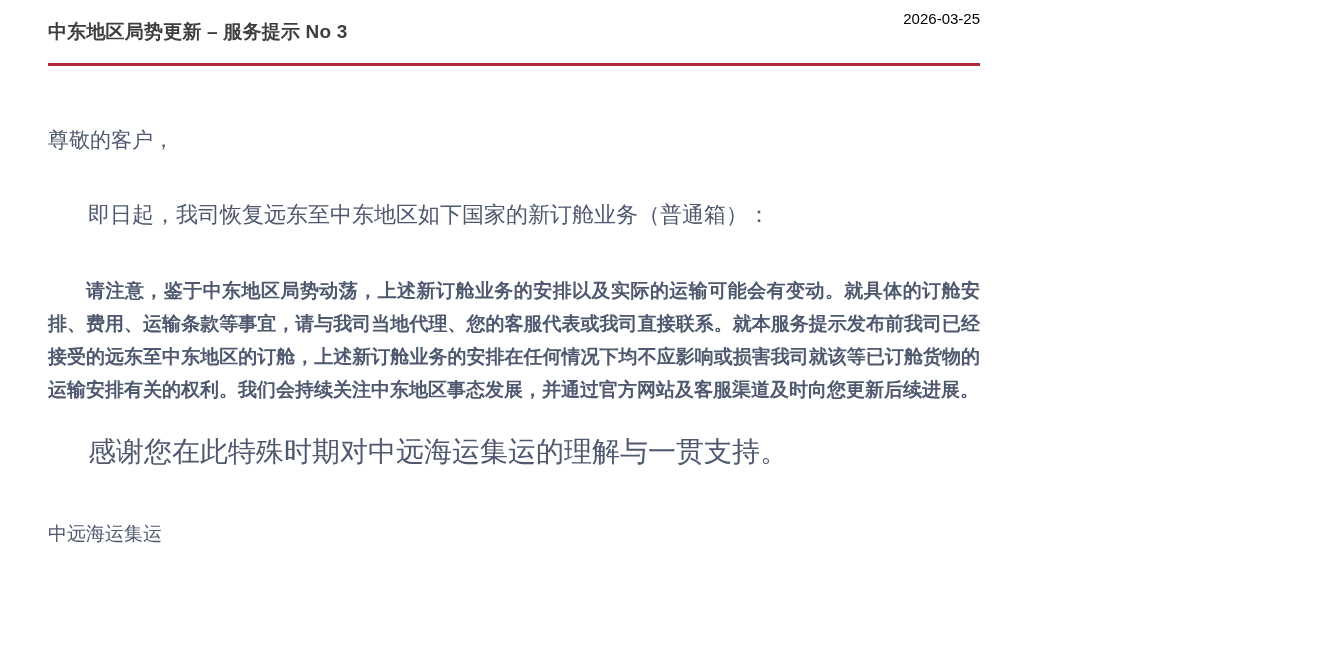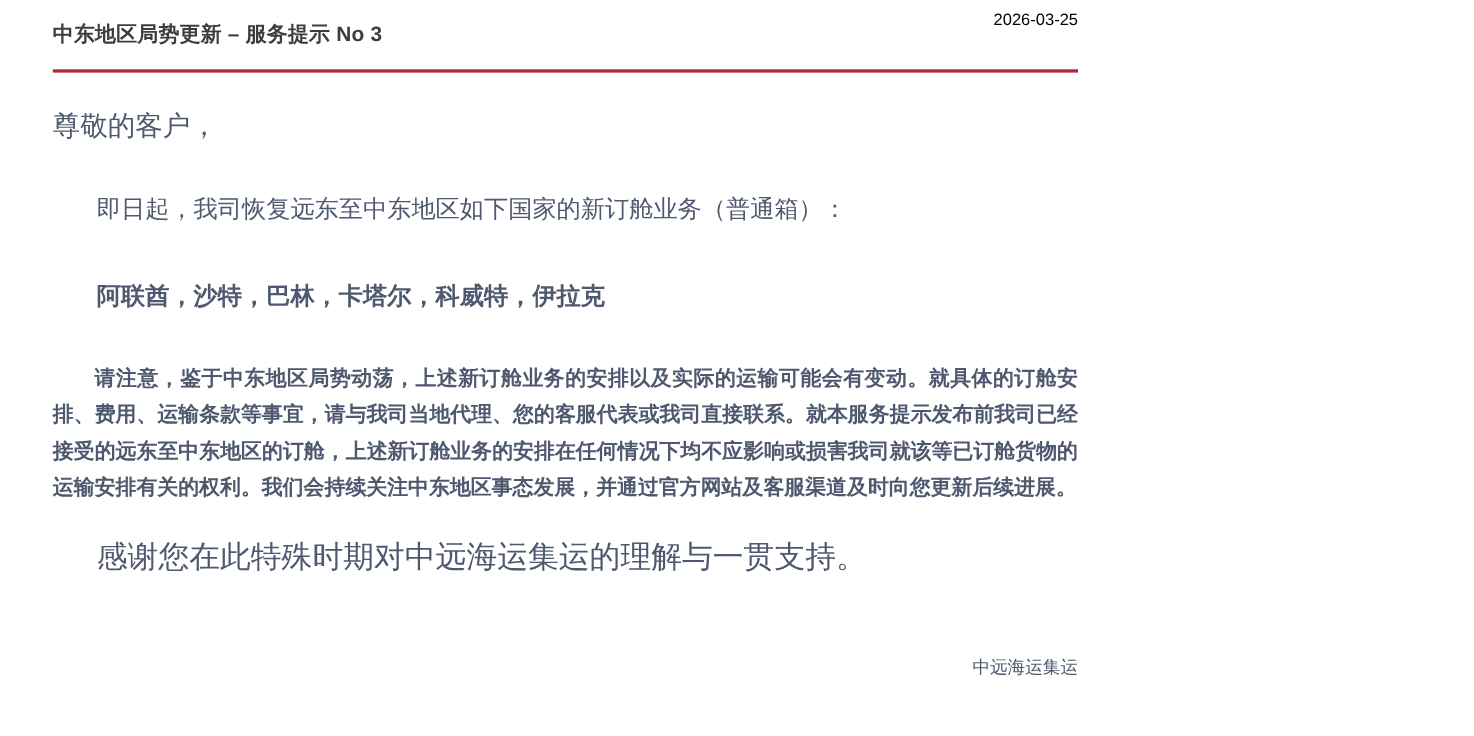--- a/index.html
+++ b/index.html
@@ -39,22 +39,22 @@
     white-space: nowrap;
   }
   .rule {
     height: 3px;
     background: #b02a37;
     margin-top: 19px;
     border: none;
   }
   p { margin: 0; }
   .salutation {
-    margin-top: 36px;
-    font-size: 25px;
+    margin-top: 61px;
+    font-size: 21px;
     line-height: 26px;
   }
   .intro {
     margin-top: 48px;
     font-size: 22px;
     line-height: 28px;
     text-indent: 40px;
   }
   .countries {
     margin-top: 51px;
@@ -71,42 +71,41 @@
     text-indent: 38px;
     font-weight: bold;
   }
   .thanks {
     margin-top: 32px;
     font-size: 28px;
     line-height: 27px;
     text-indent: 40px;
   }
   .signature {
-    margin-top: 70px;
-    text-align: right;
-    font-size: 16px;
+    margin-top: 50px;
+    text-align: left;
+    font-size: 19px;
     line-height: 37px;
   }
 </style>
 </head>
 <body>
 
 <div class="doc">
   <div class="header">
     <h1 class="title">中东地区局势更新 – 服务提示 No 3</h1>
     <div class="date">2026-03-25</div>
   </div>
 
   <div class="rule"></div>
 
   <p class="salutation">尊敬的客户，</p>
 
   <p class="intro">即日起，我司恢复远东至中东地区如下国家的新订舱业务（普通箱）：</p>
 
-  <p class="countries">阿联酋，沙特，巴林，卡塔尔，科威特，伊拉克</p>
 
   <p class="notice">请注意，鉴于中东地区局势动荡，上述新订舱业务的安排以及实际的运输可能会有变动。就具体的订舱安排、费用、运输条款等事宜，请与我司当地代理、您的客服代表或我司直接联系。就本服务提示发布前我司已经接受的远东至中东地区的订舱，上述新订舱业务的安排在任何情况下均不应影响或损害我司就该等已订舱货物的运输安排有关的权利。我们会持续关注中东地区事态发展，并通过官方网站及客服渠道及时向您更新后续进展。</p>
 
   <p class="thanks">感谢您在此特殊时期对中远海运集运的理解与一贯支持。</p>
 
   <div class="signature">
     <p>中远海运集运</p>
   </div>
 </div>
 

